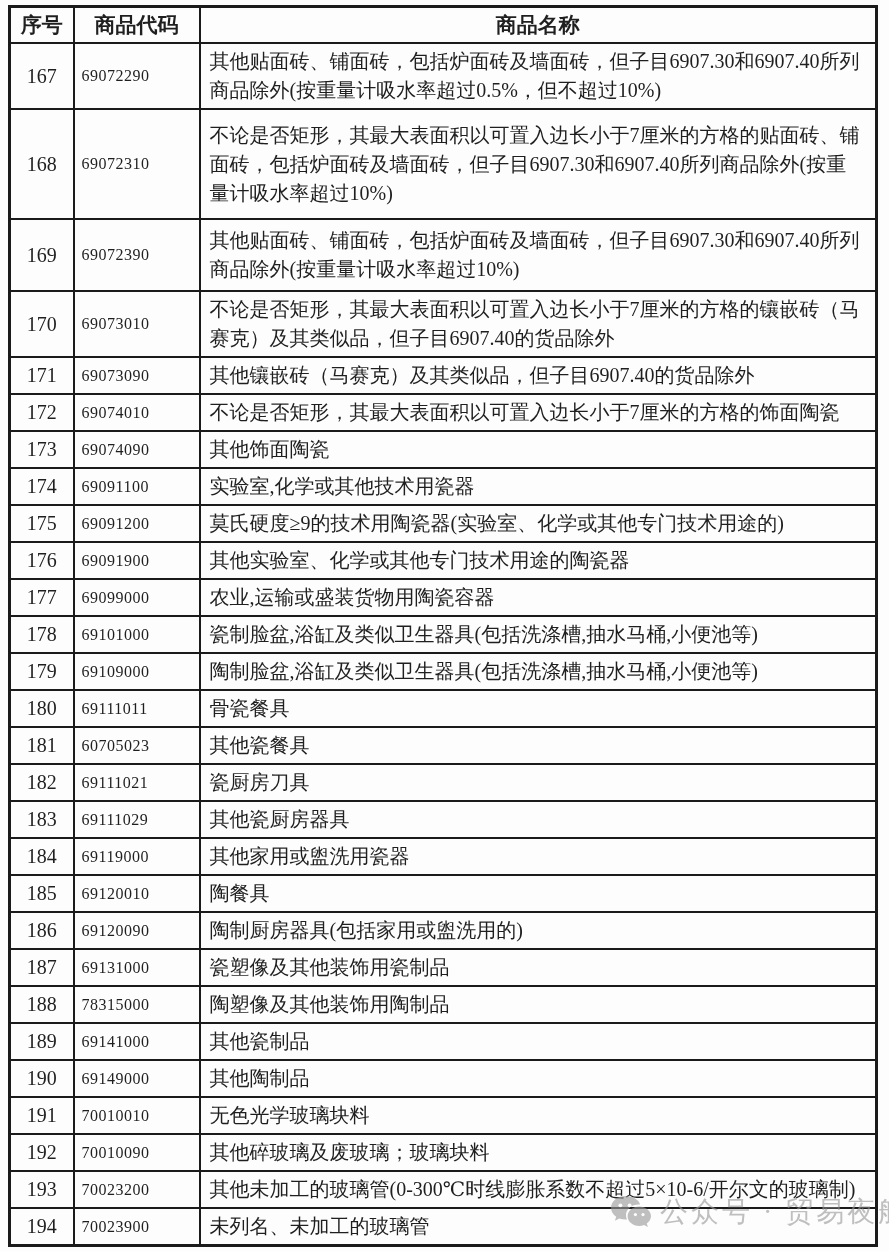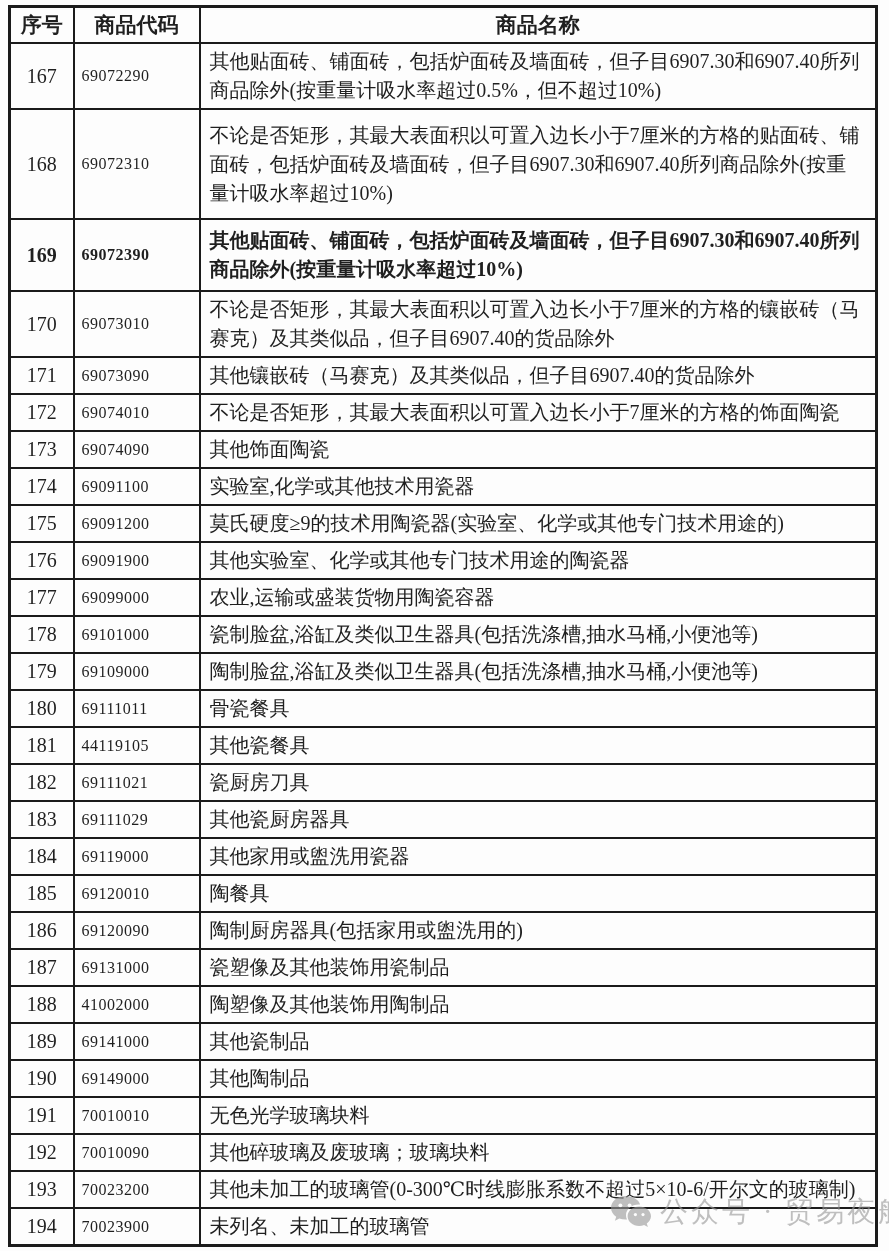--- a/index.html
+++ b/index.html
@@ -32,21 +32,21 @@
     height:30px; padding:2px 0;
     background:#fdfdfd;
   }
   td.idx  { text-align:center; font-size:20px; }
   td.code { font-size:16px; padding:0 0 0 7px; letter-spacing:0.5px; }
   td.name { font-size:20px; line-height:29px; padding:3px 9px 3px 9px; }
   
   tbody tr { height:37px; }
   tbody tr:nth-child(1) { height:65px; }
   tbody tr:nth-child(2) { height:110px; }
-  tbody tr:nth-child(3) { height:72px;font-weight:bold; }
+  tbody tr:nth-child(3) { height:72px; }
   tbody tr:nth-child(4) { height:53px; }
   tbody tr:nth-child(27), tbody tr:nth-child(28) { height:33px; }
 
   .watermark {
     position:absolute;
     left:610px; top:1193px;
     display:flex; align-items:center;
     gap:8px;
     opacity:0.62;
     pointer-events:none;
@@ -144,21 +144,21 @@
           <td class="code">69109000</td>
           <td class="name">陶制脸盆,浴缸及类似卫生器具(包括洗涤槽,抽水马桶,小便池等)</td>
         </tr>
         <tr>
           <td class="idx">180</td>
           <td class="code">69111011</td>
           <td class="name">骨瓷餐具</td>
         </tr>
         <tr>
           <td class="idx">181</td>
-          <td class="code">44119105</td>
+          <td class="code">60705023</td>
           <td class="name">其他瓷餐具</td>
         </tr>
         <tr>
           <td class="idx">182</td>
           <td class="code">69111021</td>
           <td class="name">瓷厨房刀具</td>
         </tr>
         <tr>
           <td class="idx">183</td>
           <td class="code">69111029</td>
@@ -179,21 +179,21 @@
           <td class="code">69120090</td>
           <td class="name">陶制厨房器具(包括家用或盥洗用的)</td>
         </tr>
         <tr>
           <td class="idx">187</td>
           <td class="code">69131000</td>
           <td class="name">瓷塑像及其他装饰用瓷制品</td>
         </tr>
         <tr>
           <td class="idx">188</td>
-          <td class="code">41002000</td>
+          <td class="code">78315000</td>
           <td class="name">陶塑像及其他装饰用陶制品</td>
         </tr>
         <tr>
           <td class="idx">189</td>
           <td class="code">69141000</td>
           <td class="name">其他瓷制品</td>
         </tr>
         <tr>
           <td class="idx">190</td>
           <td class="code">69149000</td>

